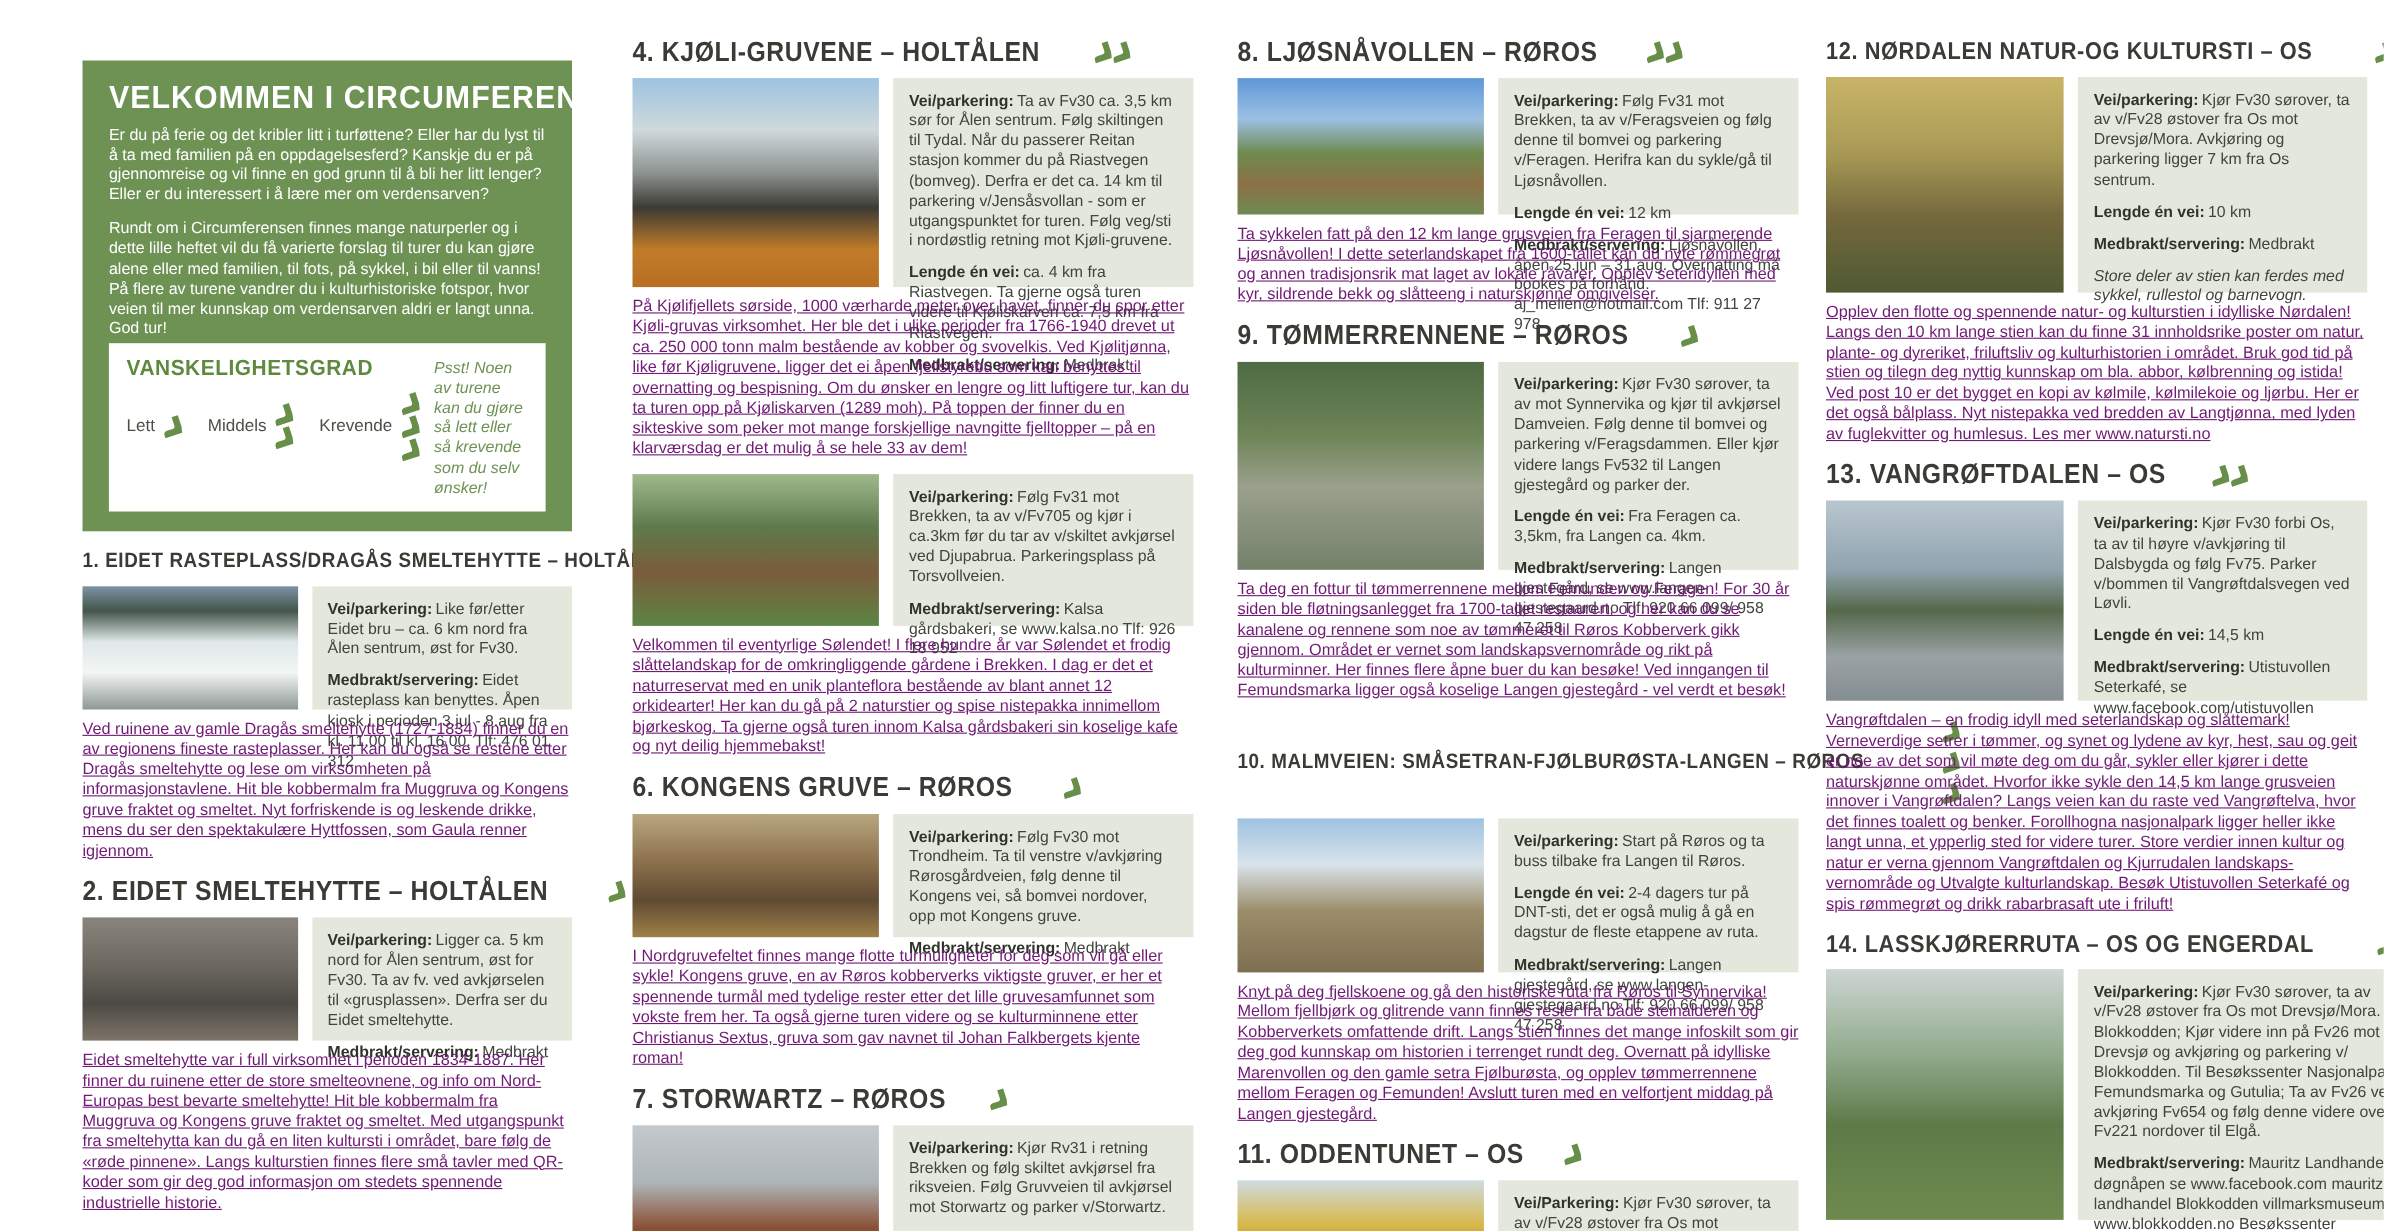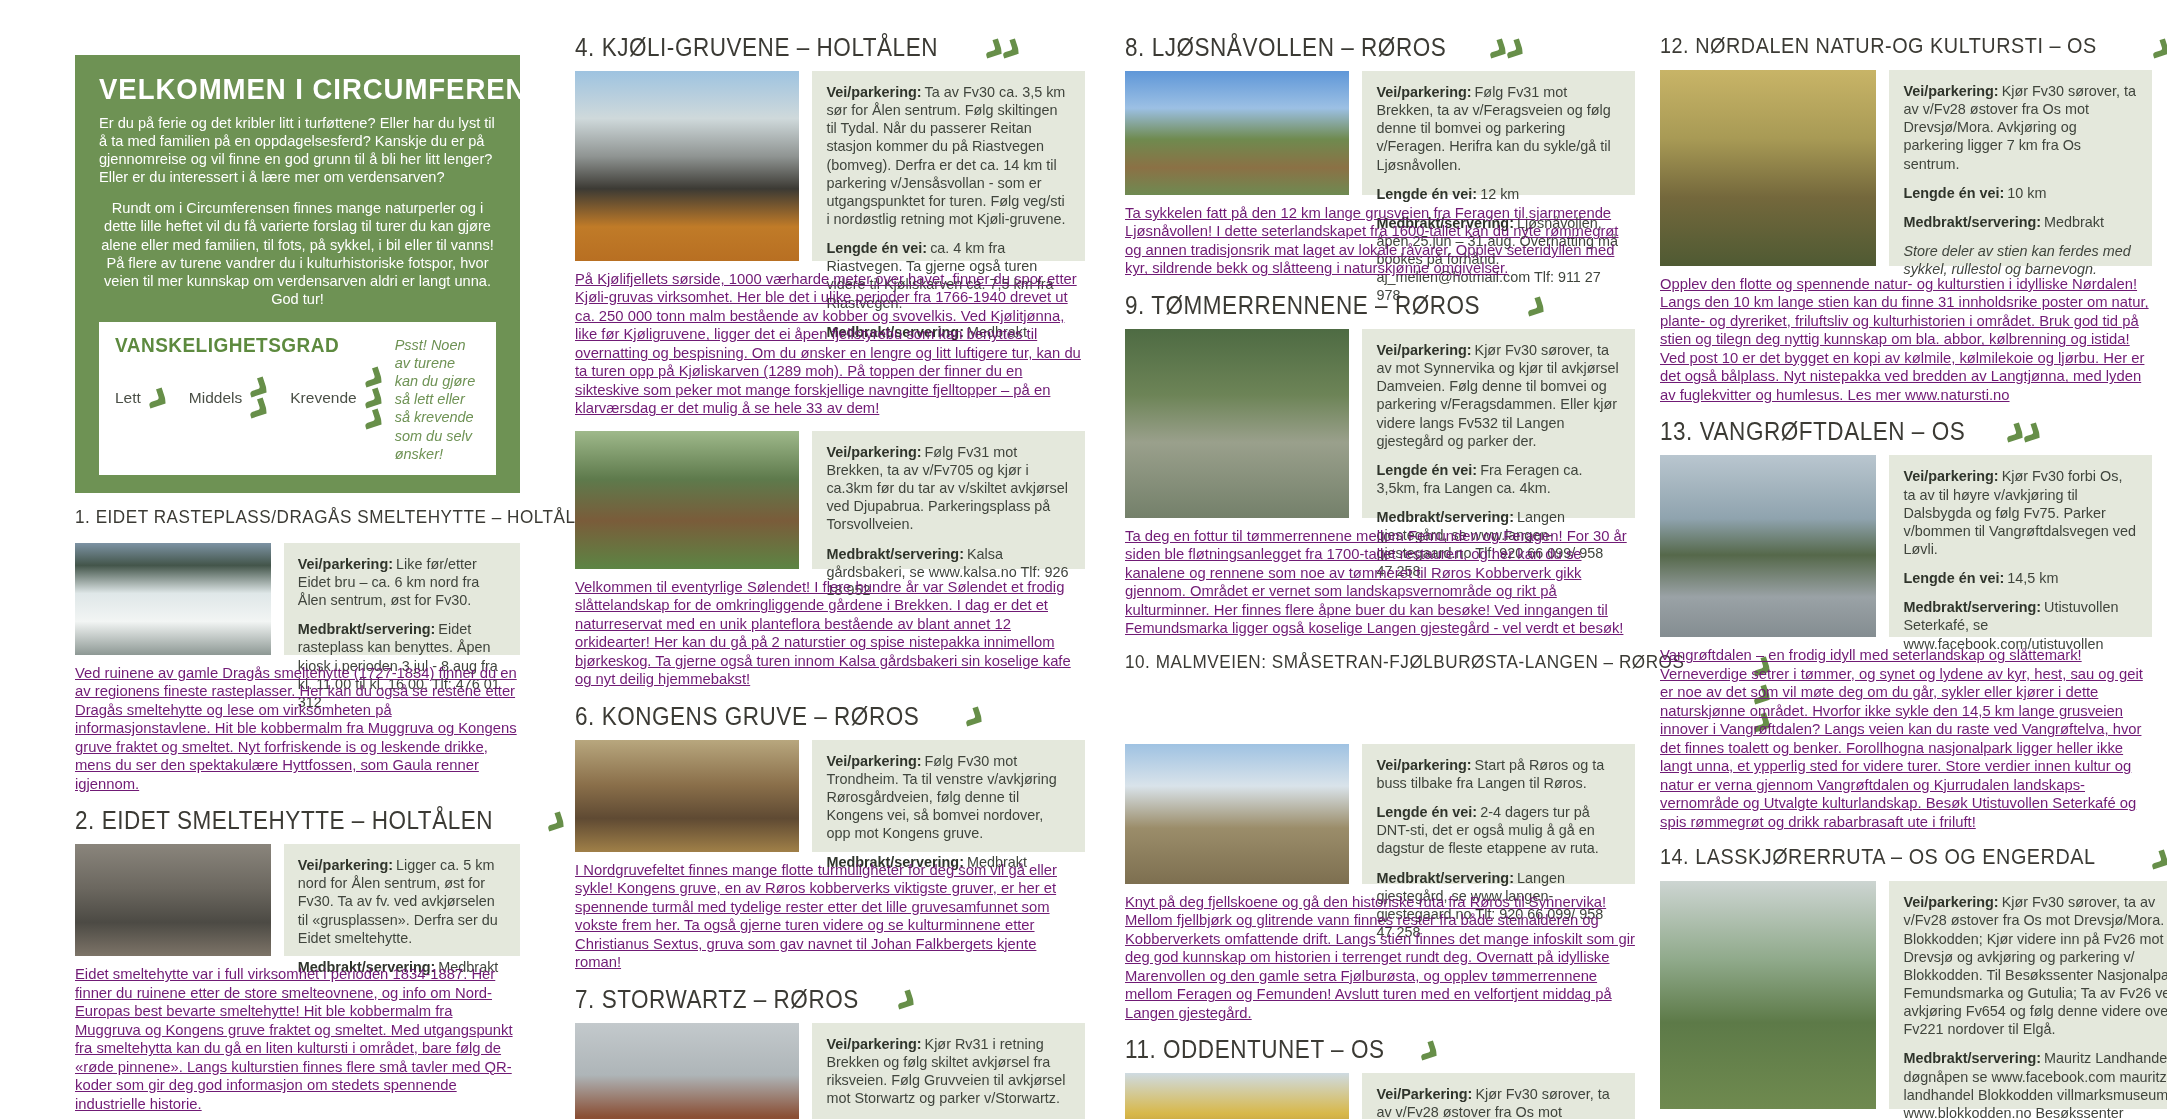--- a/index.html
+++ b/index.html
@@ -16,38 +16,38 @@
   #col4{left:1660px;width:492px;padding-top:33px;}
 
   
   .welcome{background:#6e9254;color:#fff;padding:18px 24px 18px 24px;}
   .welcome h1{
     margin:0 0 8px 0;font-size:29px;letter-spacing:1px;
     transform:scaleX(.95);transform-origin:left center;white-space:nowrap;
     font-weight:bold;color:#fff;
   }
   .welcome p{margin:0 0 13px 0;font-size:14.6px;line-height:1.24;color:#fff;}
-  .welcome p:last-of-type{margin-bottom:14px;text-align:center;}
+  .welcome p:last-of-type{margin-bottom:4px;}
 
   .legend{background:#fff;color:#4a4f46;padding:12px 16px 12px 16px;display:flex;gap:12px;}
   .legend-left{flex:1.55;}
   .legend h3{
     margin:0 0 10px 0;font-size:20px;letter-spacing:.5px;color:#5d8a3f;
     transform:scaleX(.95);transform-origin:left center;white-space:nowrap;font-weight:bold;
   }
   .levels{display:flex;align-items:center;gap:22px;}
   .level{display:flex;align-items:center;gap:5px;font-size:15.5px;color:#4a4f46;}
   .legend-note{flex:1;font-style:italic;color:#6e9254;font-size:14.5px;line-height:1.25;padding-top:2px;}
 
   
   .entry{margin-top:13px;}
   .col .entry:first-child{margin-top:0;}
   .etitle{
-    margin:0 0 9px 0;display:flex;gap:8px;
-    color:#3b3a34;font-weight:normal;
+    margin:0 0 9px 0;display:flex;align-items:center;gap:8px;
+    color:#3b3a34;font-weight:bold;
   }
   .ttext{transform:scaleX(.9);transform-origin:left center;white-space:nowrap;letter-spacing:.6px;}
   .t-lg{font-size:25px;}
   .t-md{font-size:22px;}
   .t-sm{font-size:19px;}
   .erow{display:flex;gap:13px;align-items:stretch;}
   .photo{width:44%;flex:0 0 44%;border:0;}
   .ibox{flex:1;background:#e4e8dc;padding:12px 14px;font-size:14.4px;line-height:1.26;color:#3f443c;}
   .ifield{margin:0 0 11px 0;}
   .ifield:last-child{margin-bottom:0;}

